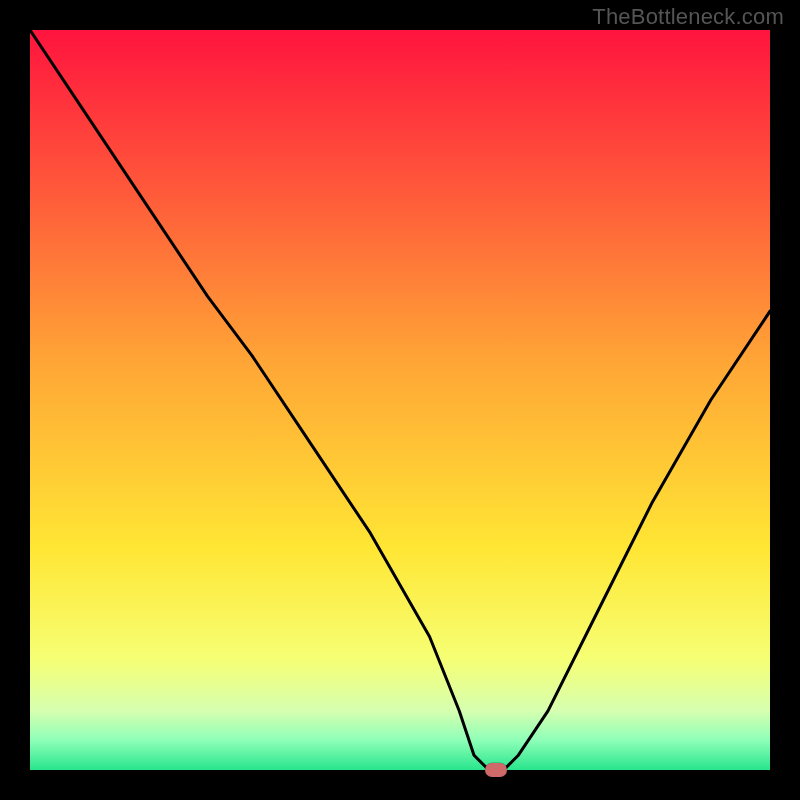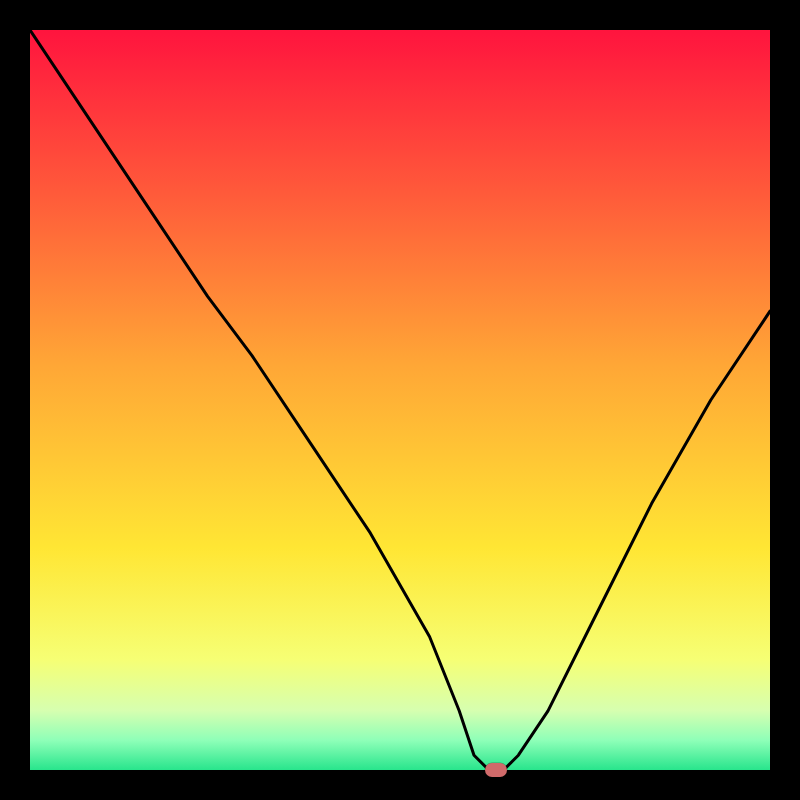--- a/index.html
+++ b/index.html
@@ -51,20 +51,21 @@
     transform: translate(-50%, -50%);
     box-shadow: 0 0 0 0.5px rgba(0, 0, 0, 0.3);
     z-index: 3;
   }
 </style>
 </head>
 <body>
 
 <div class="frame">
 
+  <div class="watermark">TheBottleneck.com</div>
 
   <div class="plot-area">
     <svg class="chart" viewBox="0 0 740 740" preserveAspectRatio="none">
       <defs>
         <linearGradient id="bg-grad" x1="0" y1="0" x2="0" y2="1">
             <stop offset="0%" stop-color="#ff143e"></stop>
             <stop offset="22%" stop-color="#ff5a3a"></stop>
             <stop offset="45%" stop-color="#ffa636"></stop>
             <stop offset="70%" stop-color="#ffe634"></stop>
             <stop offset="85%" stop-color="#f6ff74"></stop>

